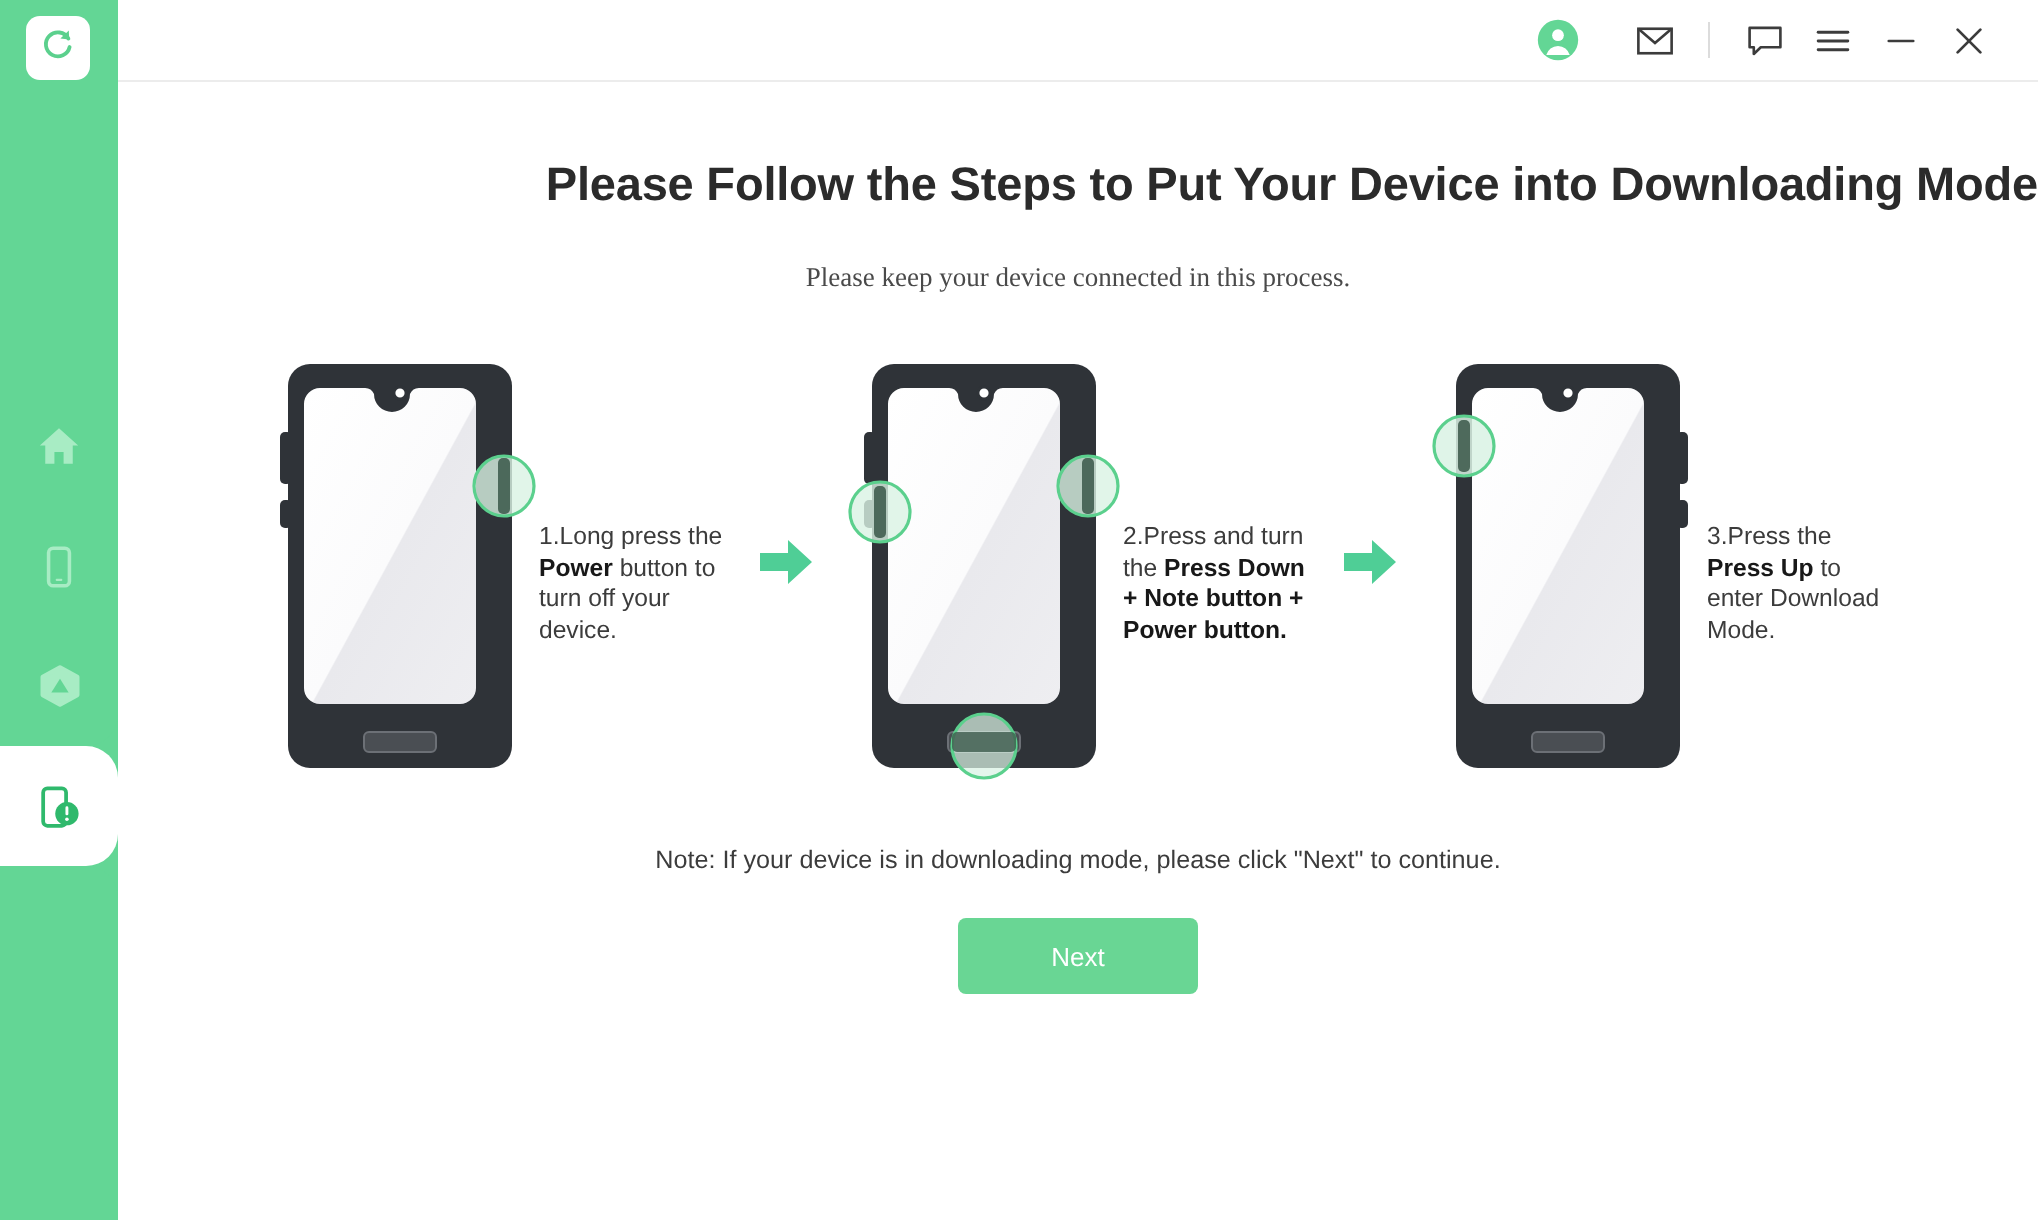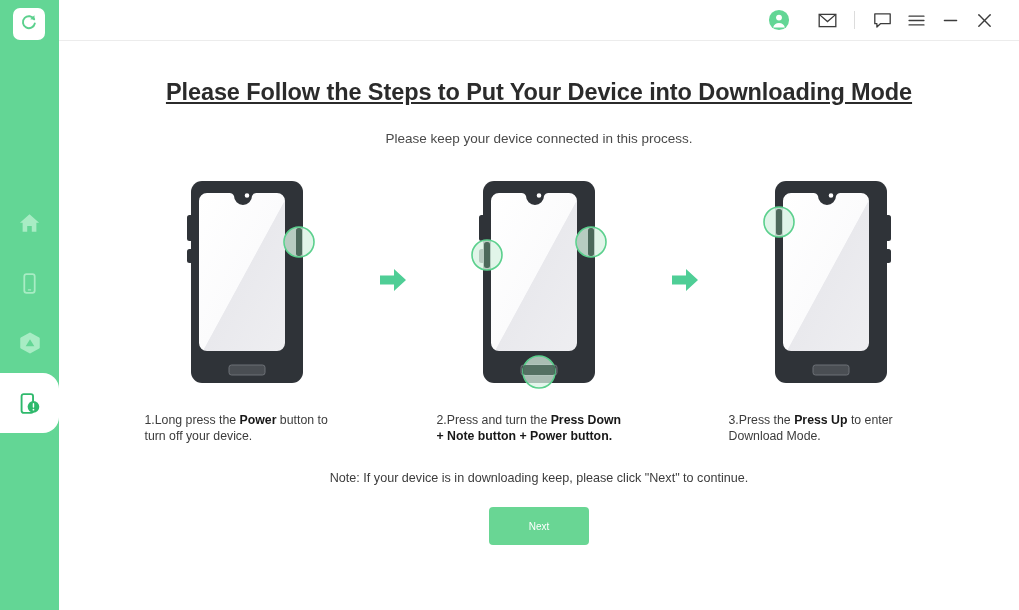--- a/index.html
+++ b/index.html
@@ -124,49 +124,49 @@
 
   
   .content {
     position: relative;
     width: 960px;
     height: 569px;
     padding-top: 36px;
   }
 
   .page-title {
-    text-align: center;
+    text-align: right;
     font-size: 23.5px;
     font-weight: bold;
     color: #2b2b2b;
     letter-spacing: -0.1px;
     line-height: 30px;
-    text-decoration: underline;
   }
 
   .page-sub {
     text-align: center;
     font-size: 13.5px;
     color: #4a4a4a;
     margin-top: 24px;
+    font-family: Liberation Serif, serif;
   }
 
   
   .steps {
     position: relative;
     margin-top: 23px;
     display: flex;
     align-items: flex-start;
     justify-content: center;
   }
 
   .step {
     width: 235px;
     display: flex;
-    flex-direction: column;
+    flex-direction: row;
     align-items: center;
   }
 
   .arrow-wrap {
     width: 57px;
     height: 226px;
     display: flex;
     align-items: center;
     justify-content: center;
   }
@@ -195,27 +195,27 @@
     margin-top: 27px;
   }
 
   .btn-row {
     display: flex;
     justify-content: center;
     margin-top: 22px;
   }
 
   .next-btn {
-    width: 100px;
+    width: 120px;
     height: 38px;
     background: #69d694;
     border: none;
     border-radius: 4px;
     color: #ffffff;
-    font-size: 10px;
+    font-size: 13px;
     font-family: "Liberation Sans", sans-serif;
     cursor: pointer;
   }
 </style>
 </head>
 <body>
 
 <div class="app">
 
   <div class="sidebar">
@@ -459,21 +459,21 @@
               </g>
             </svg>
           </div>
           <div class="caption">
             <span>3.</span><span>Press the </span><b>Press Up</b><span> to enter Download Mode.</span>
           </div>
         </div>
 
       </div>
 
-      <div class="note">Note: If your device is in downloading keep, please click "Next" to continue.</div>
+      <div class="note">Note: If your device is in downloading mode, please click "Next" to continue.</div>
 
       <div class="btn-row">
         <button class="next-btn">Next</button>
       </div>
 
     </div>
   </div>
 </div>
 
 </body></html>

